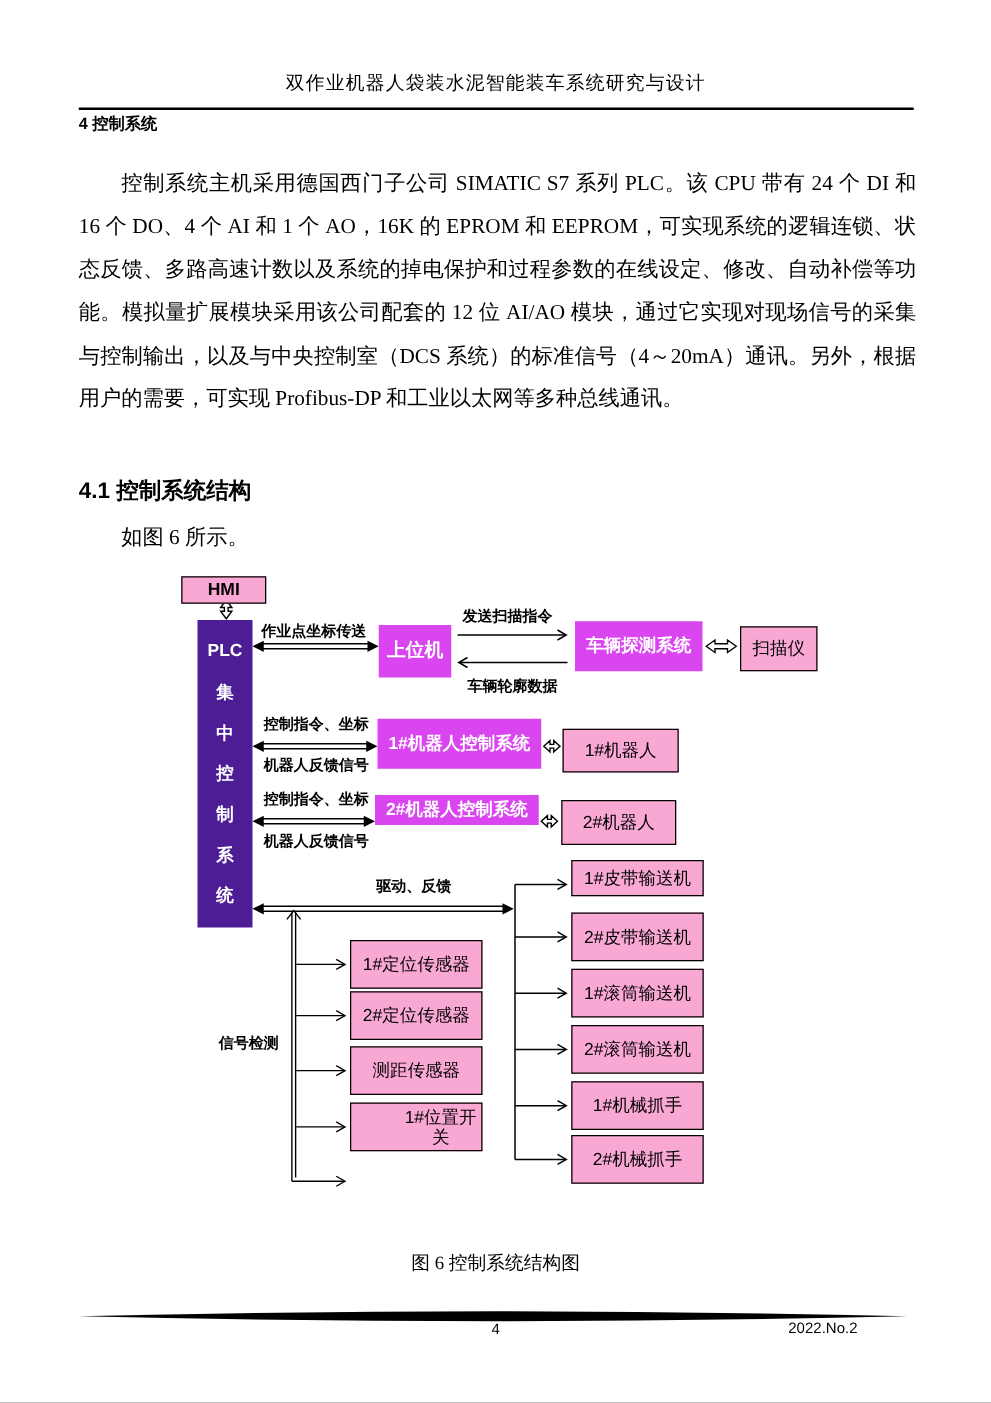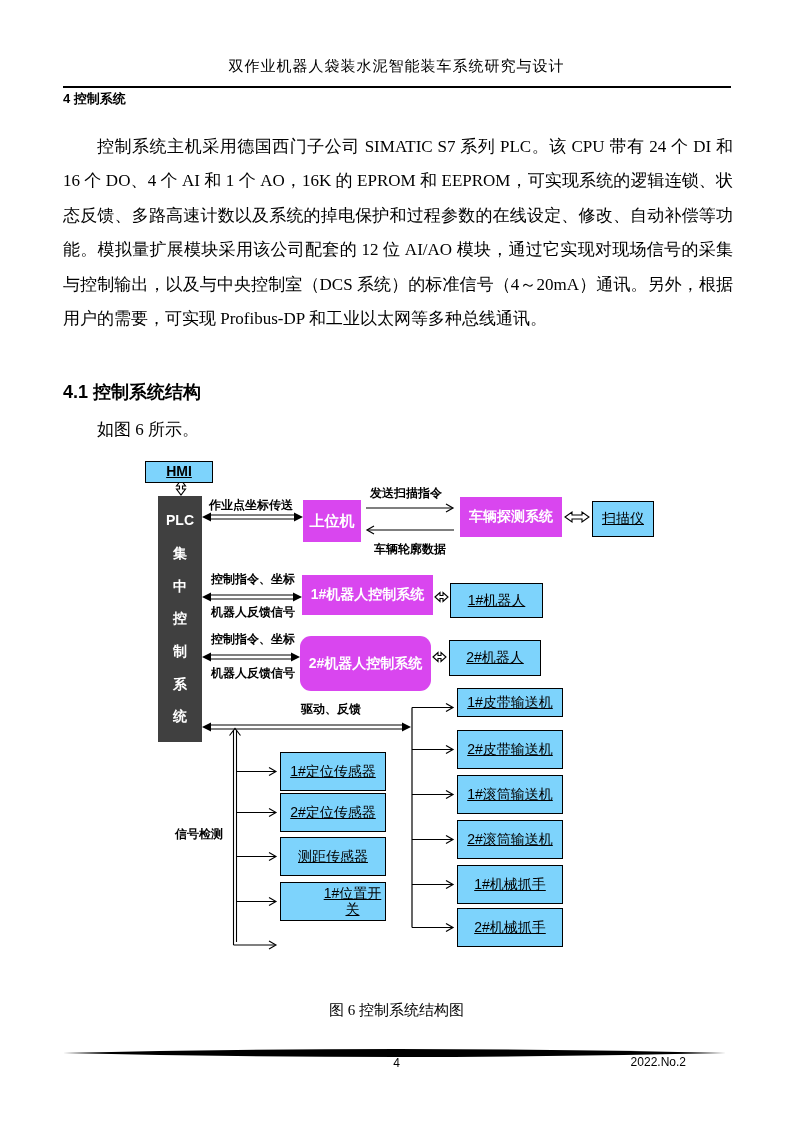--- a/index.html
+++ b/index.html
@@ -28,24 +28,24 @@
     font-family:"Liberation Sans", sans-serif; font-weight:bold; font-size:18px;
   }
   .fig-intro { left:97px; top:418px; font-size:17px; }
   .figure { left:0; top:455px; width:793px; height:545px; }
   .figure svg { position:absolute; left:0; top:0; }
   .node {
     position:absolute; display:flex; align-items:center; justify-content:center;
     font-family:"Liberation Sans", sans-serif; text-align:center; line-height:1.1;
   }
   .nblack { background:#d946ef; color:#fff; font-weight:bold; font-size:14px; }
-  .nwhite { background:#7dd3fc; border:1.6px solid #000; color:#000; font-weight:500; font-size:14px;text-decoration:underline; }
+  .nwhite { background:#f9a8d4; border:1.6px solid #000; color:#000; font-weight:500; font-size:14px; }
   .plc-box {
     flex-direction:column; justify-content:space-evenly;
-    background:#404040; color:#fff; font-weight:bold; font-size:14px;
+    background:#4c1d95; color:#fff; font-weight:bold; font-size:14px;
   }
   .elabel {
     position:absolute; font-family:"Liberation Sans", sans-serif;
     font-weight:bold; font-size:12px; text-align:center; white-space:nowrap;
   }
   .caption { left:0; top:1001px; width:793px; text-align:center; font-size:15px; }
   .footer-num {
     left:0; top:1056px; width:793px; text-align:center;
     font-family:"Liberation Sans", sans-serif; font-size:12px;
   }
@@ -146,21 +146,21 @@
       <span>系</span>
       <span>统</span>
     </div>
 
     <div class="node nblack" style="left:303px;top:45px;width:58px;height:42px;font-size:15px;">上位机</div>
     <div class="node nblack" style="left:460px;top:42px;width:102px;height:40px;">车辆探测系统</div>
     <div class="node nwhite" style="left:592px;top:46px;width:62px;height:36px;">扫描仪</div>
 
     <div class="node nblack" style="left:302px;top:120px;width:131px;height:40px;">1#机器人控制系统</div>
     <div class="node nwhite" style="left:450px;top:128px;width:93px;height:35px;">1#机器人</div>
-    <div class="node nblack" style="left:300px;top:181px;width:131px;height:55px;border-radius:11px;">2#机器人控制系统</div>
+    <div class="node nblack" style="left:300px;top:181px;width:131px;height:24px;">2#机器人控制系统</div>
     <div class="node nwhite" style="left:449px;top:185px;width:92px;height:36px;">2#机器人</div>
 
     <div class="node nwhite" style="left:457px;top:233px;width:106px;height:29px;">1#皮带输送机</div>
     <div class="node nwhite" style="left:457px;top:275px;width:106px;height:39px;">2#皮带输送机</div>
     <div class="node nwhite" style="left:457px;top:320px;width:106px;height:39px;">1#滚筒输送机</div>
     <div class="node nwhite" style="left:457px;top:365px;width:106px;height:39px;">2#滚筒输送机</div>
     <div class="node nwhite" style="left:457px;top:410px;width:106px;height:39px;">1#机械抓手</div>
     <div class="node nwhite" style="left:457px;top:453px;width:106px;height:39px;">2#机械抓手</div>
 
     <div class="node nwhite" style="left:280px;top:297px;width:106px;height:39px;">1#定位传感器</div>

